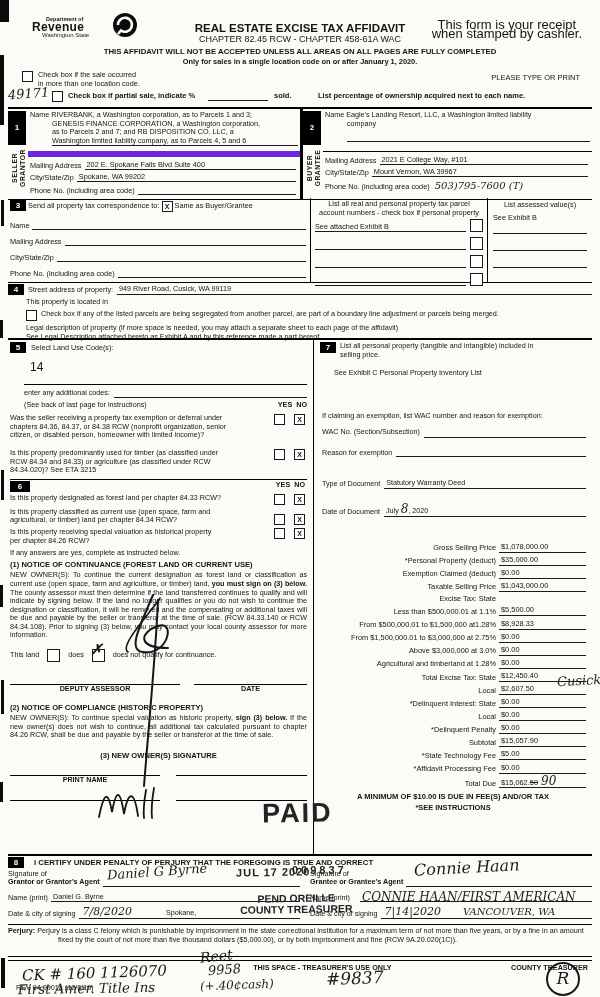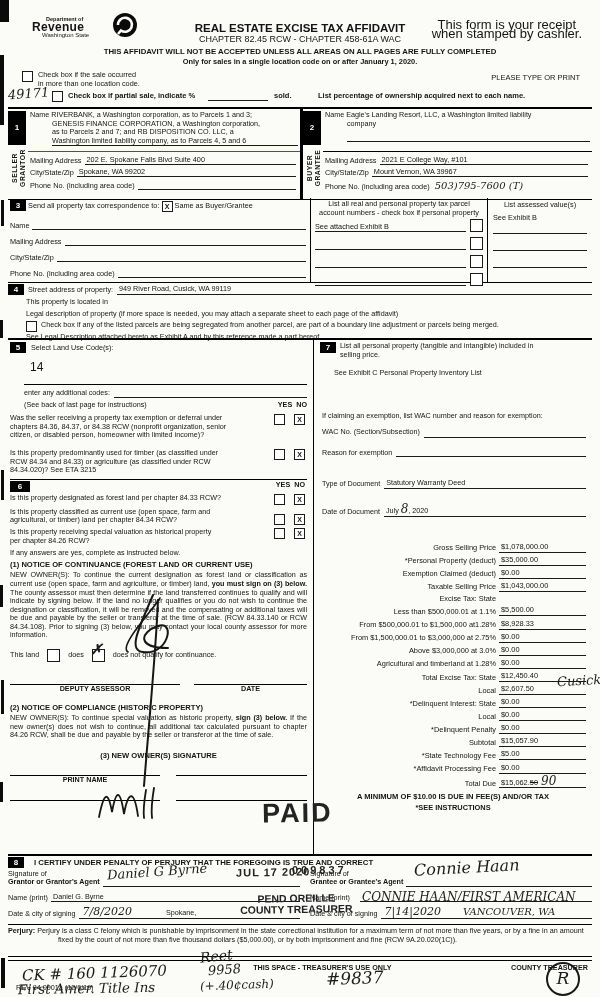--- a/index.html
+++ b/index.html
@@ -86,21 +86,21 @@
 
     <div style="flex:0 0 292px;border-right:3px solid #000;display:flex;">
       <div class="rail">
         <div class="numbox" style="width:16px;height:34px;line-height:34px;margin-top:2px;">1</div>
         <div class="railtxt" style="top:66%;">
           <div>SELLER</div>
             <div>GRANTOR</div>
         </div>
       </div>
       <div style="flex:1;">
-        <div class="fs7" style="padding:2px 2px 0 2px;border-bottom:1px solid #6d28d9;height:40px;">
+        <div class="fs7" style="padding:2px 2px 0 2px;border-bottom:6px solid #6d28d9;height:40px;">
           <span class="b" style="font-weight:normal;">Name</span>
           <span>RIVERBANK, a Washington corporation, as to Parcels 1 and 3;</span>
           <div style="margin-left:22px;">GENESIS FINANCE CORPORATION, a Washington corporation,</div>
           <div style="margin-left:22px;">as to Parcels 2 and 7; and RB DISPOSITION CO. LLC, a</div>
           <div style="margin-left:22px;" class="ul">Washington limited liability company, as to Parcels 4, 5 and 6</div>
         </div>
         <div class="fieldrow">
             <span class="lab">Mailing Address</span>
             <span class="val">202 E. Spokane Falls Blvd Suite 400</span>
           </div>
@@ -202,25 +202,25 @@
     </div>
   </div>
 
   <div class="abs fs7" style="left:8px;top:284px;width:584px;">
     <div style="display:flex;align-items:flex-end;">
       <span class="numbox">4</span>
       <span style="padding:0 4px 0 4px;white-space:nowrap;">Street address of property:</span>
       <span class="ul" style="flex:1;padding-left:2px;">949 River Road, Cusick, WA 99119</span>
     </div>
     <div style="margin:3px 0 0 18px;">This property is located in</div>
-    <div style="margin:3px 0 0 18px;">Legal description of property (if more space is needed, you may attach a separate sheet to each page of the affidavit)</div>
     <div style="margin:3px 0 0 18px;display:flex;align-items:flex-start;">
       <span class="cb" style="flex:0 0 9px;margin-right:4px;"></span>
       <span>Check box if any of the listed parcels are being segregated from another parcel, are part of a boundary line adjustment or parcels being merged.</span>
     </div>
+    <div style="margin:3px 0 0 18px;">Legal description of property (if more space is needed, you may attach a separate sheet to each page of the affidavit)</div>
     <div style="margin:1px 0 0 18px;">See Legal Description attached hereto as Exhibit A and by this reference made a part hereof</div>
   </div>
 
   <div class="abs" style="left:8px;top:338px;width:584px;height:516px;border-top:2px solid #000;display:flex;">
 
     <div class="fs7" style="flex:0 0 297px;border-right:1px solid #000;padding:2px 6px 0 2px;position:relative;">
       <div>
         <span class="numbox">5</span>
         <span style="padding-left:3px;">Select Land Use Code(s):</span>
       </div>

